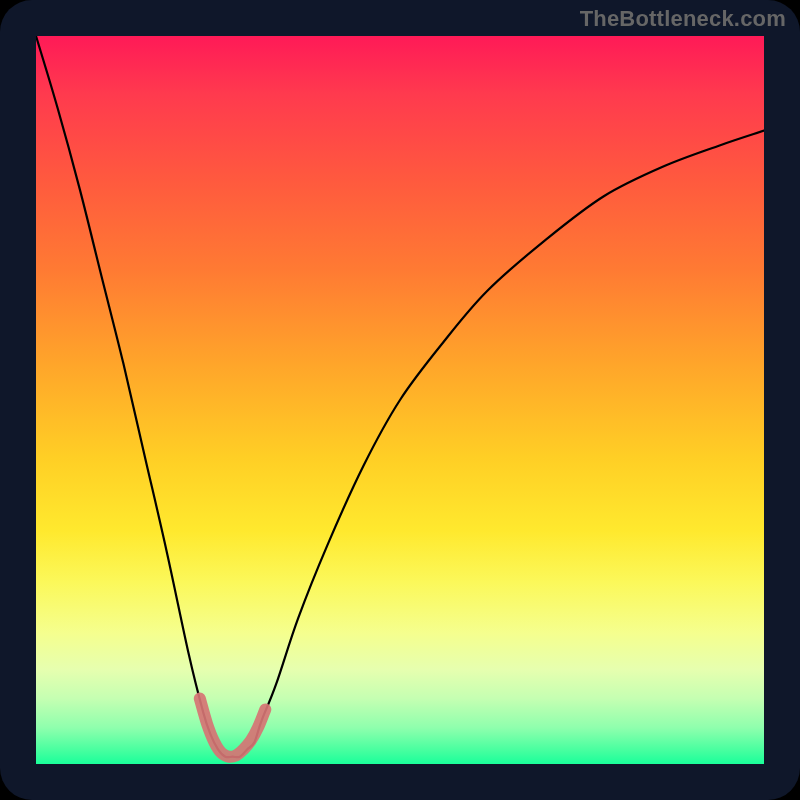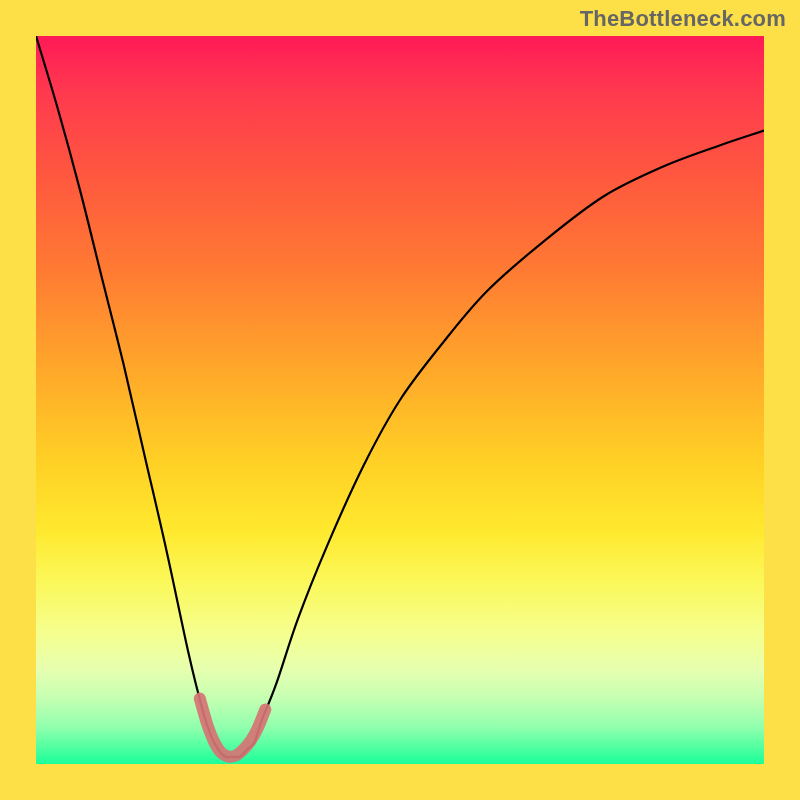--- a/index.html
+++ b/index.html
@@ -9,21 +9,22 @@
     height: 800px;
     background: #000;
     overflow: hidden;
   }
   .frame {
     position: absolute;
     left: 0;
     top: 0;
     width: 800px;
     height: 800px;
-    background: #fde047;
+    background: #0f172a;
+    border-radius: 32px;
   }
   .plot {
     position: absolute;
     left: 36px;
     top: 36px;
     width: 728px;
     height: 728px;
     background: linear-gradient(
       to bottom,
       #ff1a57 0%,

